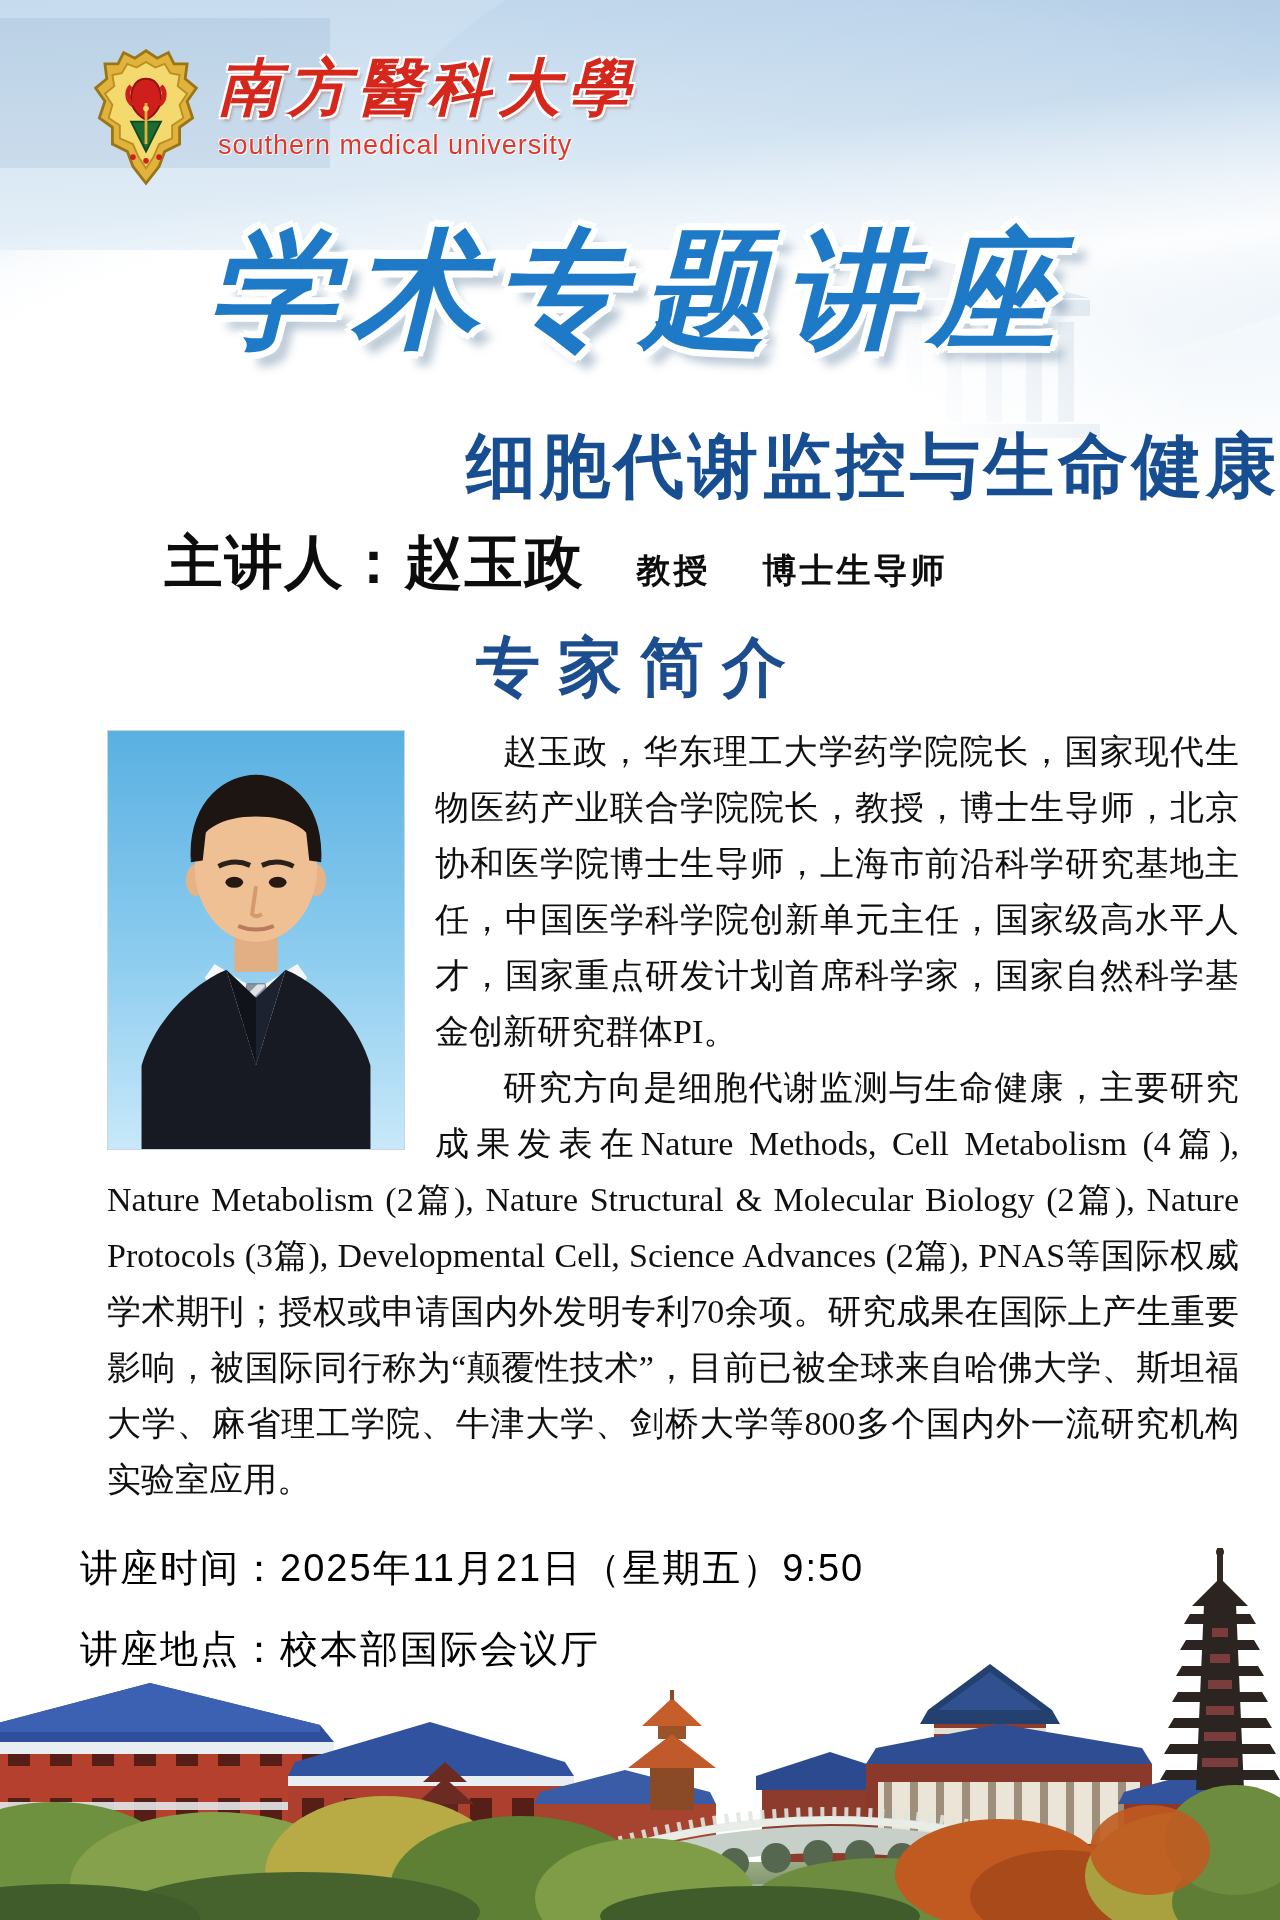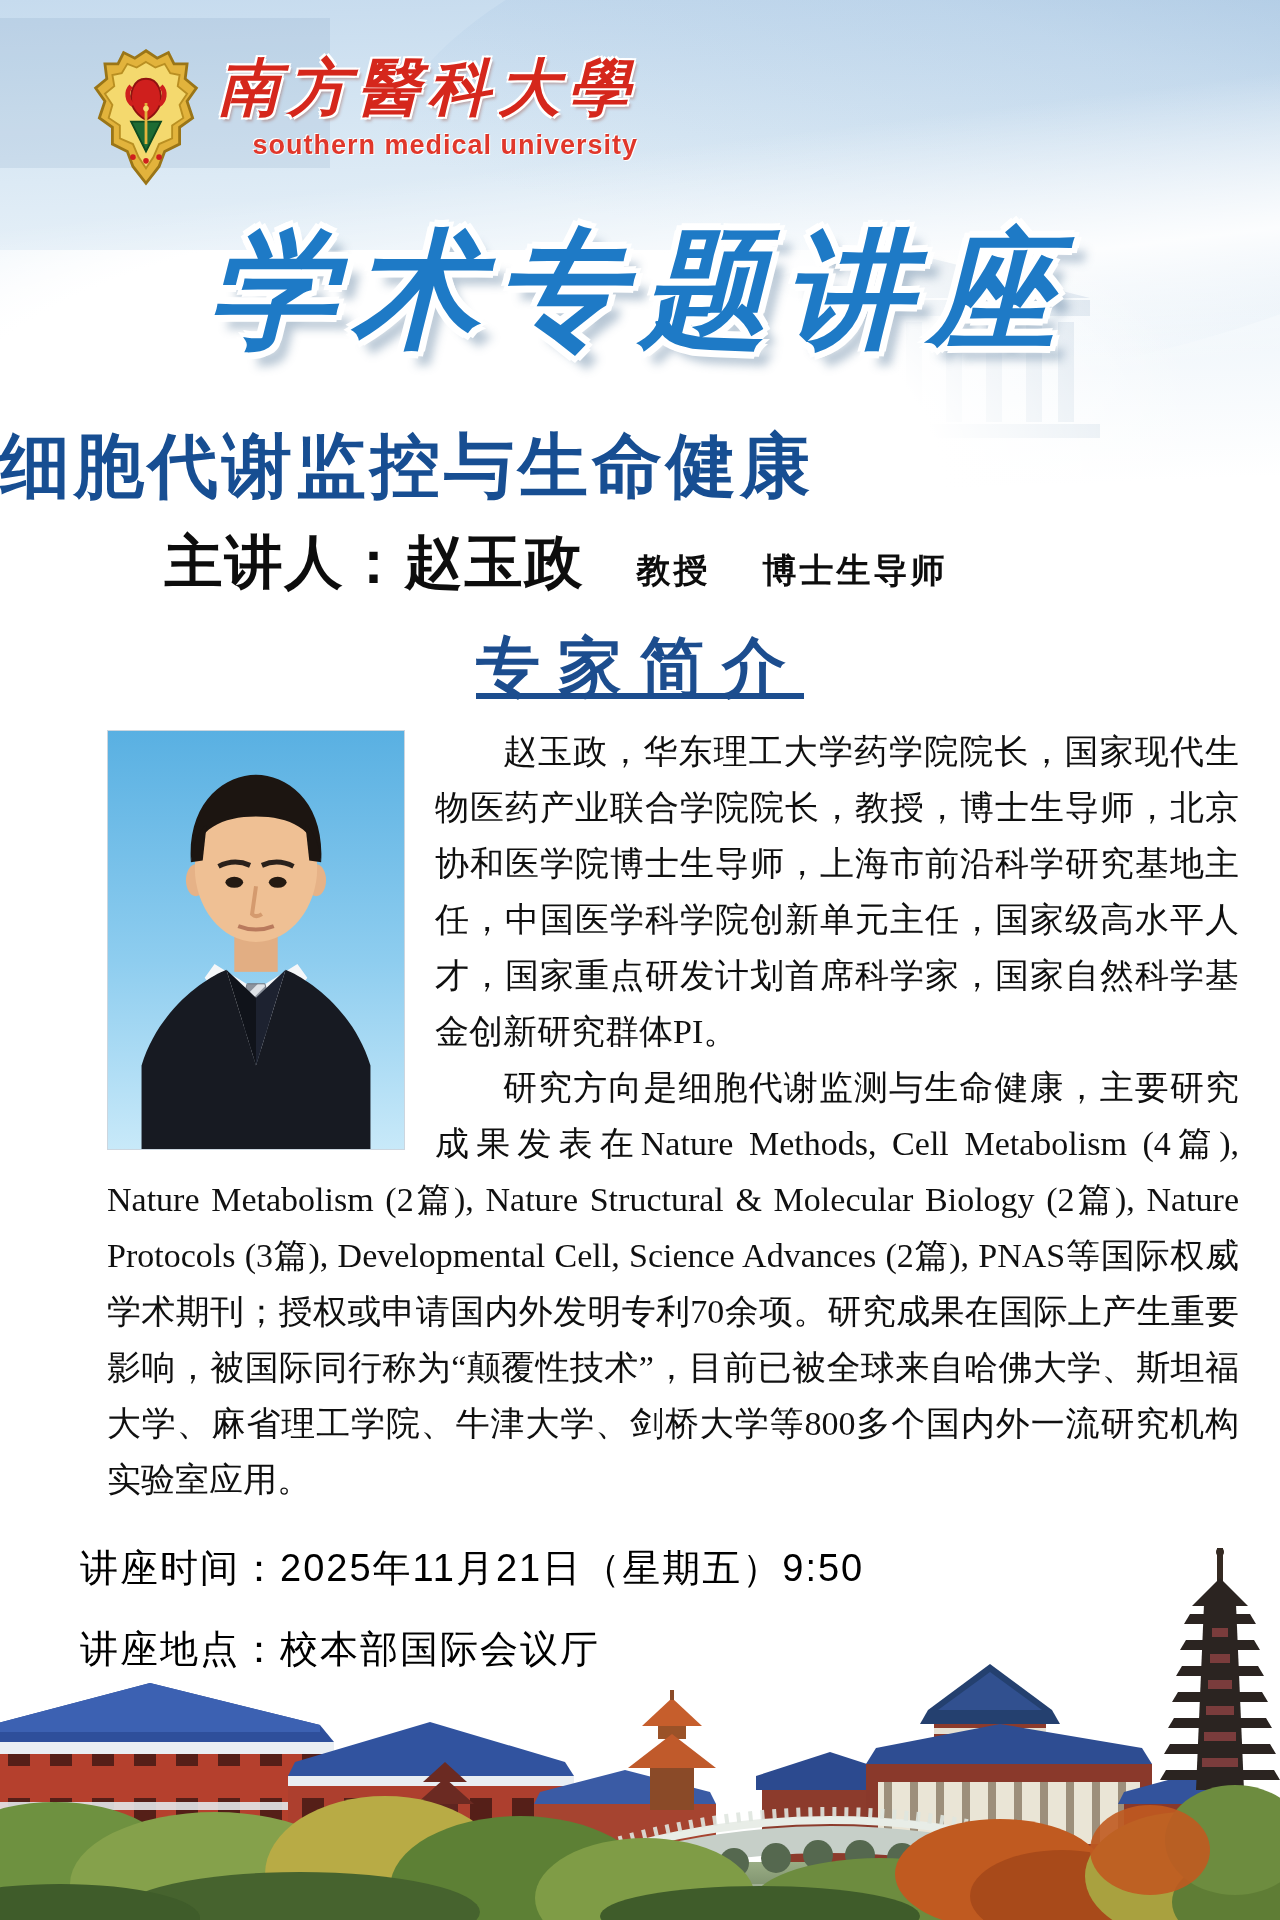--- a/index.html
+++ b/index.html
@@ -40,53 +40,52 @@
   
   .logo-row{position:absolute;top:46px;left:90px;display:flex;align-items:flex-start;}
   .crest{width:112px;height:142px;}
   .univ-names{margin-left:16px;padding-top:4px;}
   .univ-cn{
     font-family:"Liberation Serif",serif;font-style:italic;font-weight:bold;
     font-size:62px;line-height:76px;color:#d5271c;letter-spacing:8px;white-space:nowrap;
     text-shadow:-2px -2px 0 #fff,2px -2px 0 #fff,-2px 2px 0 #fff,2px 2px 0 #fff,3px 4px 3px rgba(150,60,40,.35);
   }
   .univ-en{
-    font-size:27px;font-weight:bold;color:#e0372b;letter-spacing:1px;margin-top:4px;
+    font-size:27px;font-weight:normal;color:#e0372b;letter-spacing:1px;margin-top:4px;
     text-shadow:-1px -1px 0 #fff,1px 1px 0 #fff;
-    text-align:right;
   }
 
   
   .main-title{
     position:absolute;top:216px;left:0;width:1280px;text-align:center;
     font-family:"Liberation Serif",serif;font-weight:bold;font-style:italic;
     font-size:128px;line-height:150px;color:#1e7ac6;letter-spacing:16px;white-space:nowrap;
     text-shadow:
       -5px -5px 0 #fff,5px -5px 0 #fff,-5px 5px 0 #fff,5px 5px 0 #fff,
       -7px 0 0 #fff,7px 0 0 #fff,0 -7px 0 #fff,0 7px 0 #fff,
       12px 14px 10px rgba(96,128,160,.45);
   }
 
   
   .topic{
-    position:absolute;top:420px;left:0;width:1280px;text-align:left;
+    position:absolute;top:420px;left:0;width:1280px;text-align:right;
     font-size:70px;font-weight:900;color:#174e92;letter-spacing:4px;white-space:nowrap;
   }
   .speaker-row{
     position:absolute;top:524px;left:0;width:1112px;
     display:flex;justify-content:center;align-items:baseline;white-space:nowrap;
   }
   .speaker-main{font-size:58px;font-weight:900;color:#0d0d0d;letter-spacing:2px;}
   .speaker-title{font-size:34px;font-weight:900;color:#0d0d0d;margin-left:52px;letter-spacing:3px;}
 
   
   .profile-heading{
     position:absolute;top:624px;left:0;width:1280px;text-align:center;
     font-family:"Liberation Serif",serif;font-weight:bold;
-    font-size:64px;color:#1c4d8e;letter-spacing:18px;white-space:nowrap;text-decoration:underline;
+    font-size:64px;color:#1c4d8e;letter-spacing:18px;white-space:nowrap;
   }
   .bio{
     position:absolute;top:724px;left:80px;width:1132px;
     font-family:"Liberation Serif",serif;font-size:34px;line-height:56px;
     color:#101010;text-align:justify;margin-left:27px;
   }
   .bio p{margin:0;text-indent:2em;}
   .photo{
     float:left;width:298px;height:420px;margin:6px 30px 10px 0;
     border:1px solid #ccd6df;box-sizing:border-box;background:#9fd0ec;

